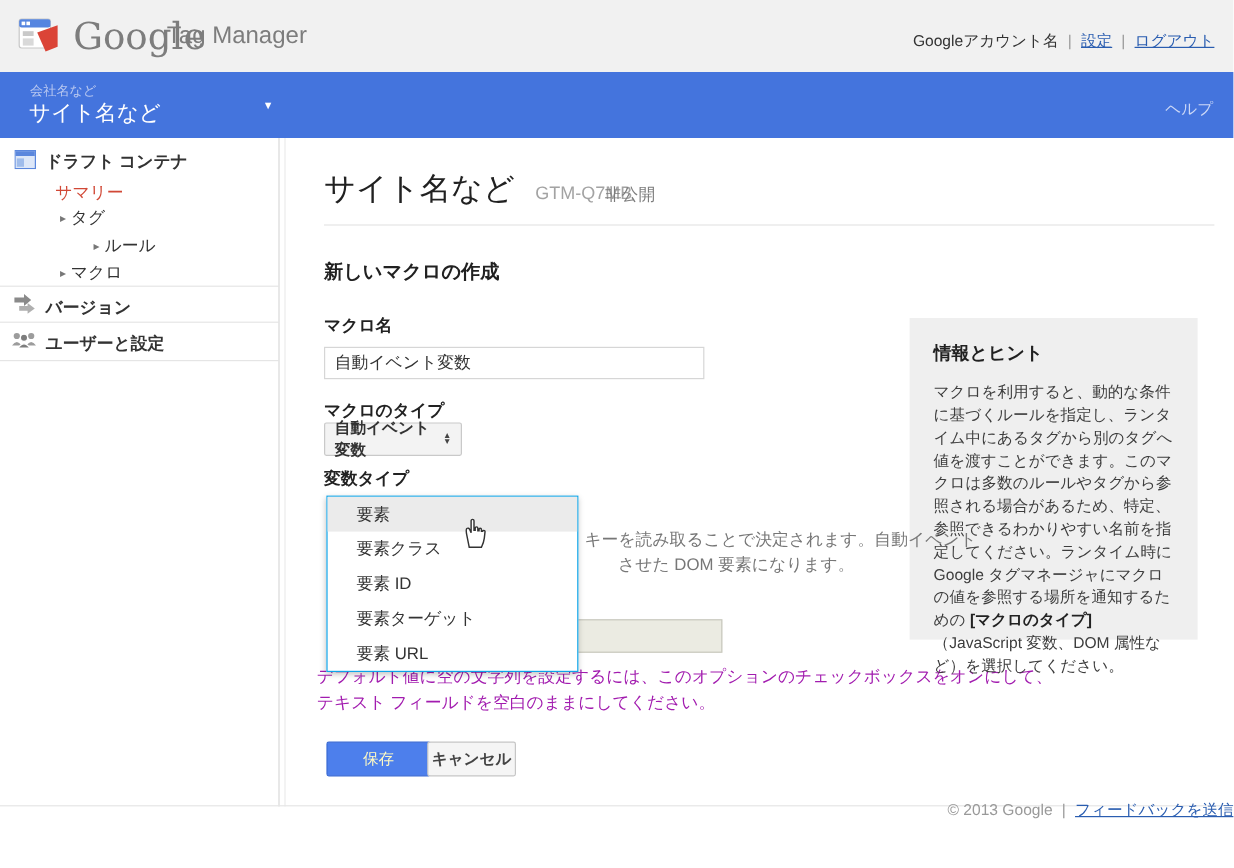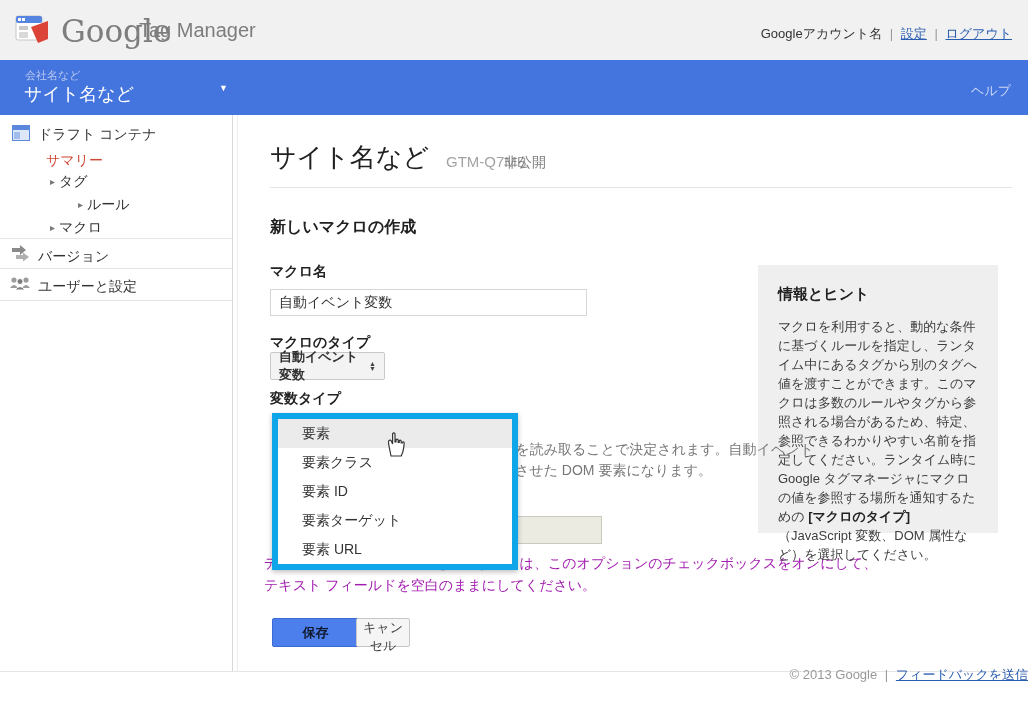--- a/index.html
+++ b/index.html
@@ -22,21 +22,21 @@
   .site-selector { position:absolute; left:24px; top:22px; cursor:pointer; }
   .site-name { font-size:18px; color:#fff; }
   .bluebar-caret { position:absolute; left:195px; top:1px; font-size:9px; color:#fff; }
   .help-link { position:absolute; right:17px; top:22px; font-size:13px; color:#ccd8f6; cursor:pointer; }
 
   
   .sidebar { position:absolute; left:0; top:115px; width:232px; height:557px; background:#fff; }
   .vline1 { position:absolute; left:232px; top:115px; width:1px; height:557px; background:#d9d9d9; }
   .vline2 { position:absolute; left:237px; top:115px; width:1px; height:557px; background:#ececec; }
   .side-row { position:absolute; cursor:pointer; font-size:14px; color:#333; white-space:nowrap; }
-  .side-row.section { font-weight:normal; }
+  .side-row.section { font-weight:bold; }
   .side-divider { position:absolute; left:0; width:232px; height:1px; background:#e5e5e5; }
   .summary-link { color:#d14836; }
   .tri { font-size:10px; color:#777; margin-right:4px; vertical-align:1px; }
 
   
   .main-title { position:absolute; left:270px; top:140px; font-size:26px; color:#212121; }
   .gtm-id { position:absolute; left:410px; top:153px; font-size:15px; color:#a3a3a3;padding-left:36px; }
   .pub-status { position:absolute; left:504px; top:154px; font-size:14px; color:#7d7d7d; }
   .title-divider { position:absolute; left:270px; top:187px; width:742px; height:1px; background:#e5e5e5; }
   .section-heading { position:absolute; left:270px; top:217px; font-size:16px; font-weight:bold; color:#212121; }
@@ -44,27 +44,27 @@
   .field-label { position:absolute; font-size:14px; font-weight:bold; color:#222; }
   .macro-name-input { position:absolute; left:270px; top:289px; width:317px; height:27px; border:1px solid #d6d6d6; background:#fff; font-size:14px; color:#333; padding:0 8px; font-family:inherit; }
   .type-select { position:absolute; left:270px; top:352px; width:115px; height:28px; background:#f3f3f3; border:1px solid #c9c9c9; border-radius:2px; font-size:13px; font-weight:bold; color:#333; display:flex; align-items:center; padding:0 8px; cursor:pointer; }
   .updown { display:inline-flex; flex-direction:column; line-height:5px; font-size:7px; color:#444; margin-left:8px; }
 
   .desc-frag { position:absolute; font-size:14px; color:#777; white-space:nowrap; z-index:1; }
   .default-input { position:absolute; left:455px; top:516px; width:147px; height:28px; background:#ebebe2; border:1px solid #c9c9bf; z-index:1; }
   .note-line { position:absolute; font-size:14px; color:#a21caf; white-space:nowrap; }
 
   
-  .dropdown { position:absolute; left:272px; top:413px; width:246px; background:#fff; border:6px solid #0ea5e9; box-shadow:0 2px 5px rgba(0,0,0,0.25); z-index:5; }
+  .dropdown { position:absolute; left:272px; top:413px; width:210px; background:#fff; border:1px solid #0ea5e9; box-shadow:0 2px 5px rgba(0,0,0,0.25); z-index:5; }
   .dd-item { height:29px; line-height:29px; padding-left:24px; font-size:14px; color:#333; cursor:pointer; }
   .dd-item.highlight { background:#ebebeb; }
   .cursor-hand { position:absolute; left:383px; top:430px; z-index:10; }
 
-  .save-btn { position:absolute; left:272px; top:618px; width:87px; height:29px; background:#4d7fec; border:1px solid #3a6ad4; border-radius:2px; color:#0f172a; font-size:13px; font-weight:bold; font-family:inherit; cursor:pointer; }
-  .cancel-btn { position:absolute; left:356px; top:618px; width:54px; height:29px; background:#f5f5f5; border:1px solid #c6c6c6; border-radius:2px; color:#444; font-size:13px; font-weight:normal; font-family:inherit; cursor:pointer; }
+  .save-btn { position:absolute; left:272px; top:618px; width:87px; height:29px; background:#4d7fec; border:1px solid #3a6ad4; border-radius:2px; color:#fef9c3; font-size:13px; font-weight:normal; font-family:inherit; cursor:pointer; }
+  .cancel-btn { position:absolute; left:356px; top:618px; width:74px; height:29px; background:#f5f5f5; border:1px solid #c6c6c6; border-radius:2px; color:#444; font-size:13px; font-weight:bold; font-family:inherit; cursor:pointer; }
 
   
   .info-panel { position:absolute; left:758px; top:265px; width:240px; height:268px; background:#efefef; padding:20px 20px; }
   .info-title { font-size:15px; font-weight:bold; color:#212121; }
   .info-body { margin-top:13px; font-size:13px; line-height:19px; color:#3d3d3d; }
   .info-body b { color:#222;margin-top:22px; }
 
   
   .bottom-divider { position:absolute; left:0; top:671px; width:1028px; height:1px; background:#e5e5e5; }
   .footer { position:absolute; left:0; top:666px; width:1028px; text-align:right; font-size:13px; color:#999; }

